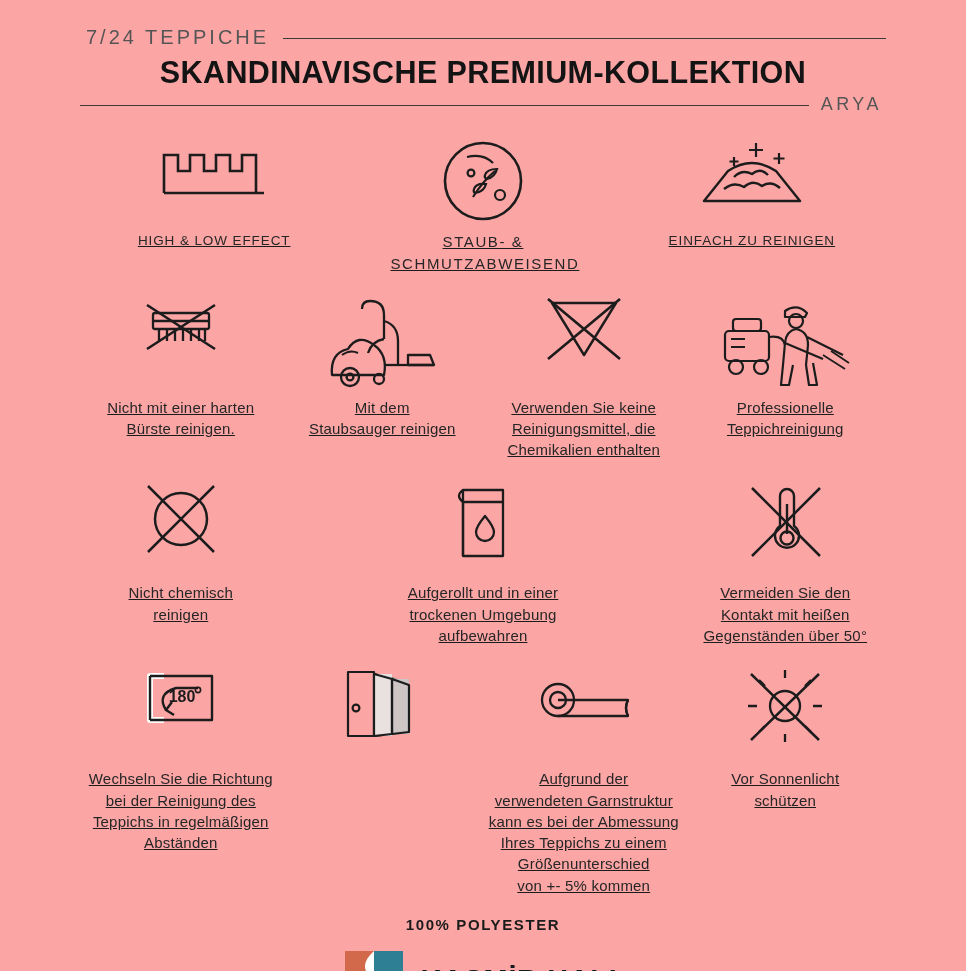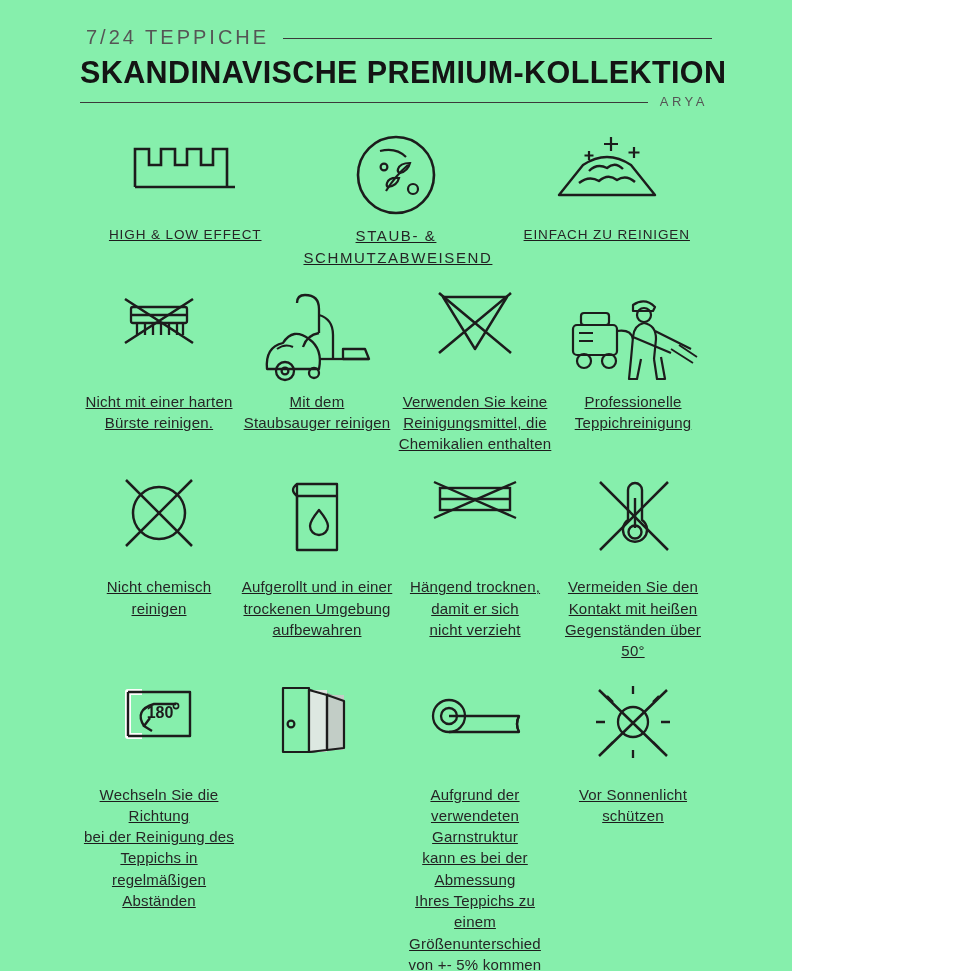--- a/index.html
+++ b/index.html
@@ -8,22 +8,22 @@
     background: #ffffff;
   }
   body {
     width: 970px; height: 971px;
     font-family: "Liberation Sans", sans-serif;
     color: #1c1c1c;
     overflow: hidden;
     position: relative;
   }
   .sheet {
-    width: 792px; height: 971px;
-    background: #86efac;
+    width: 966px; height: 971px;
+    background: #fca5a5;
     padding: 18px 80px 0 80px;
     position: relative;
   }
 
   
   .header { margin-top: 8px; }
   .brandline {
     display: flex;
     align-items: center;
     gap: 14px;
@@ -61,21 +61,21 @@
     padding-right: 4px;
   }
   .subline .rule {
     flex: 1;
     height: 1px;
     background: #3a3a3a;
     position: relative;
     top: 1px;
   }
   .subline .sub {
-    font-size: 13px;
+    font-size: 18px;
     letter-spacing: 3.5px;
     color: #555;
     white-space: nowrap;
   }
 
   
   .row {
     display: flex;
     justify-content: space-between;
     align-items: flex-start;
@@ -328,34 +328,20 @@
             <path d="M18 24 v54"></path>
             <path d="M40 38 q-9 11 -9 16 a9 9 0 0 0 18 0 q0 -5 -9 -16Z"></path>
           </g>
         </svg>
       </div>
       <div class="caption cap-wide" style="white-space:pre-line">Aufgerollt und in einer
 trockenen Umgebung
 aufbewahren</div>
     </div>
 
-    <div class="cell">
-      <div class="icon">
-        <svg width="102" height="58" viewBox="0 0 102 58">
-          <g fill="none" stroke="#1c1c1c" stroke-width="2.4">
-            <rect x="16" y="16" width="70" height="22"></rect>
-            <path d="M10 10 L92 46 M92 10 L10 46"></path>
-            <path d="M16 27 H86"></path>
-          </g>
-        </svg>
-      </div>
-      <div class="caption" style="white-space:pre-line">Hängend trocknen,
-damit er sich
-nicht verzieht</div>
-    </div>
 
     <div class="cell">
       <div class="icon">
         <svg width="90" height="88" viewBox="0 0 90 88">
           <g fill="none" stroke="#1c1c1c" stroke-width="2.4" stroke-linejoin="round">
             <path d="M40 18 a7 7 0 0 1 14 0 v30 a12 12 0 1 1 -14 0 Z"></path>
             <circle cx="47" cy="60" r="6.5"></circle>
             <path d="M47 56 V26"></path>
             <path d="M12 10 L80 78 M80 10 L12 78" stroke-width="2.5"></path>
           </g>

